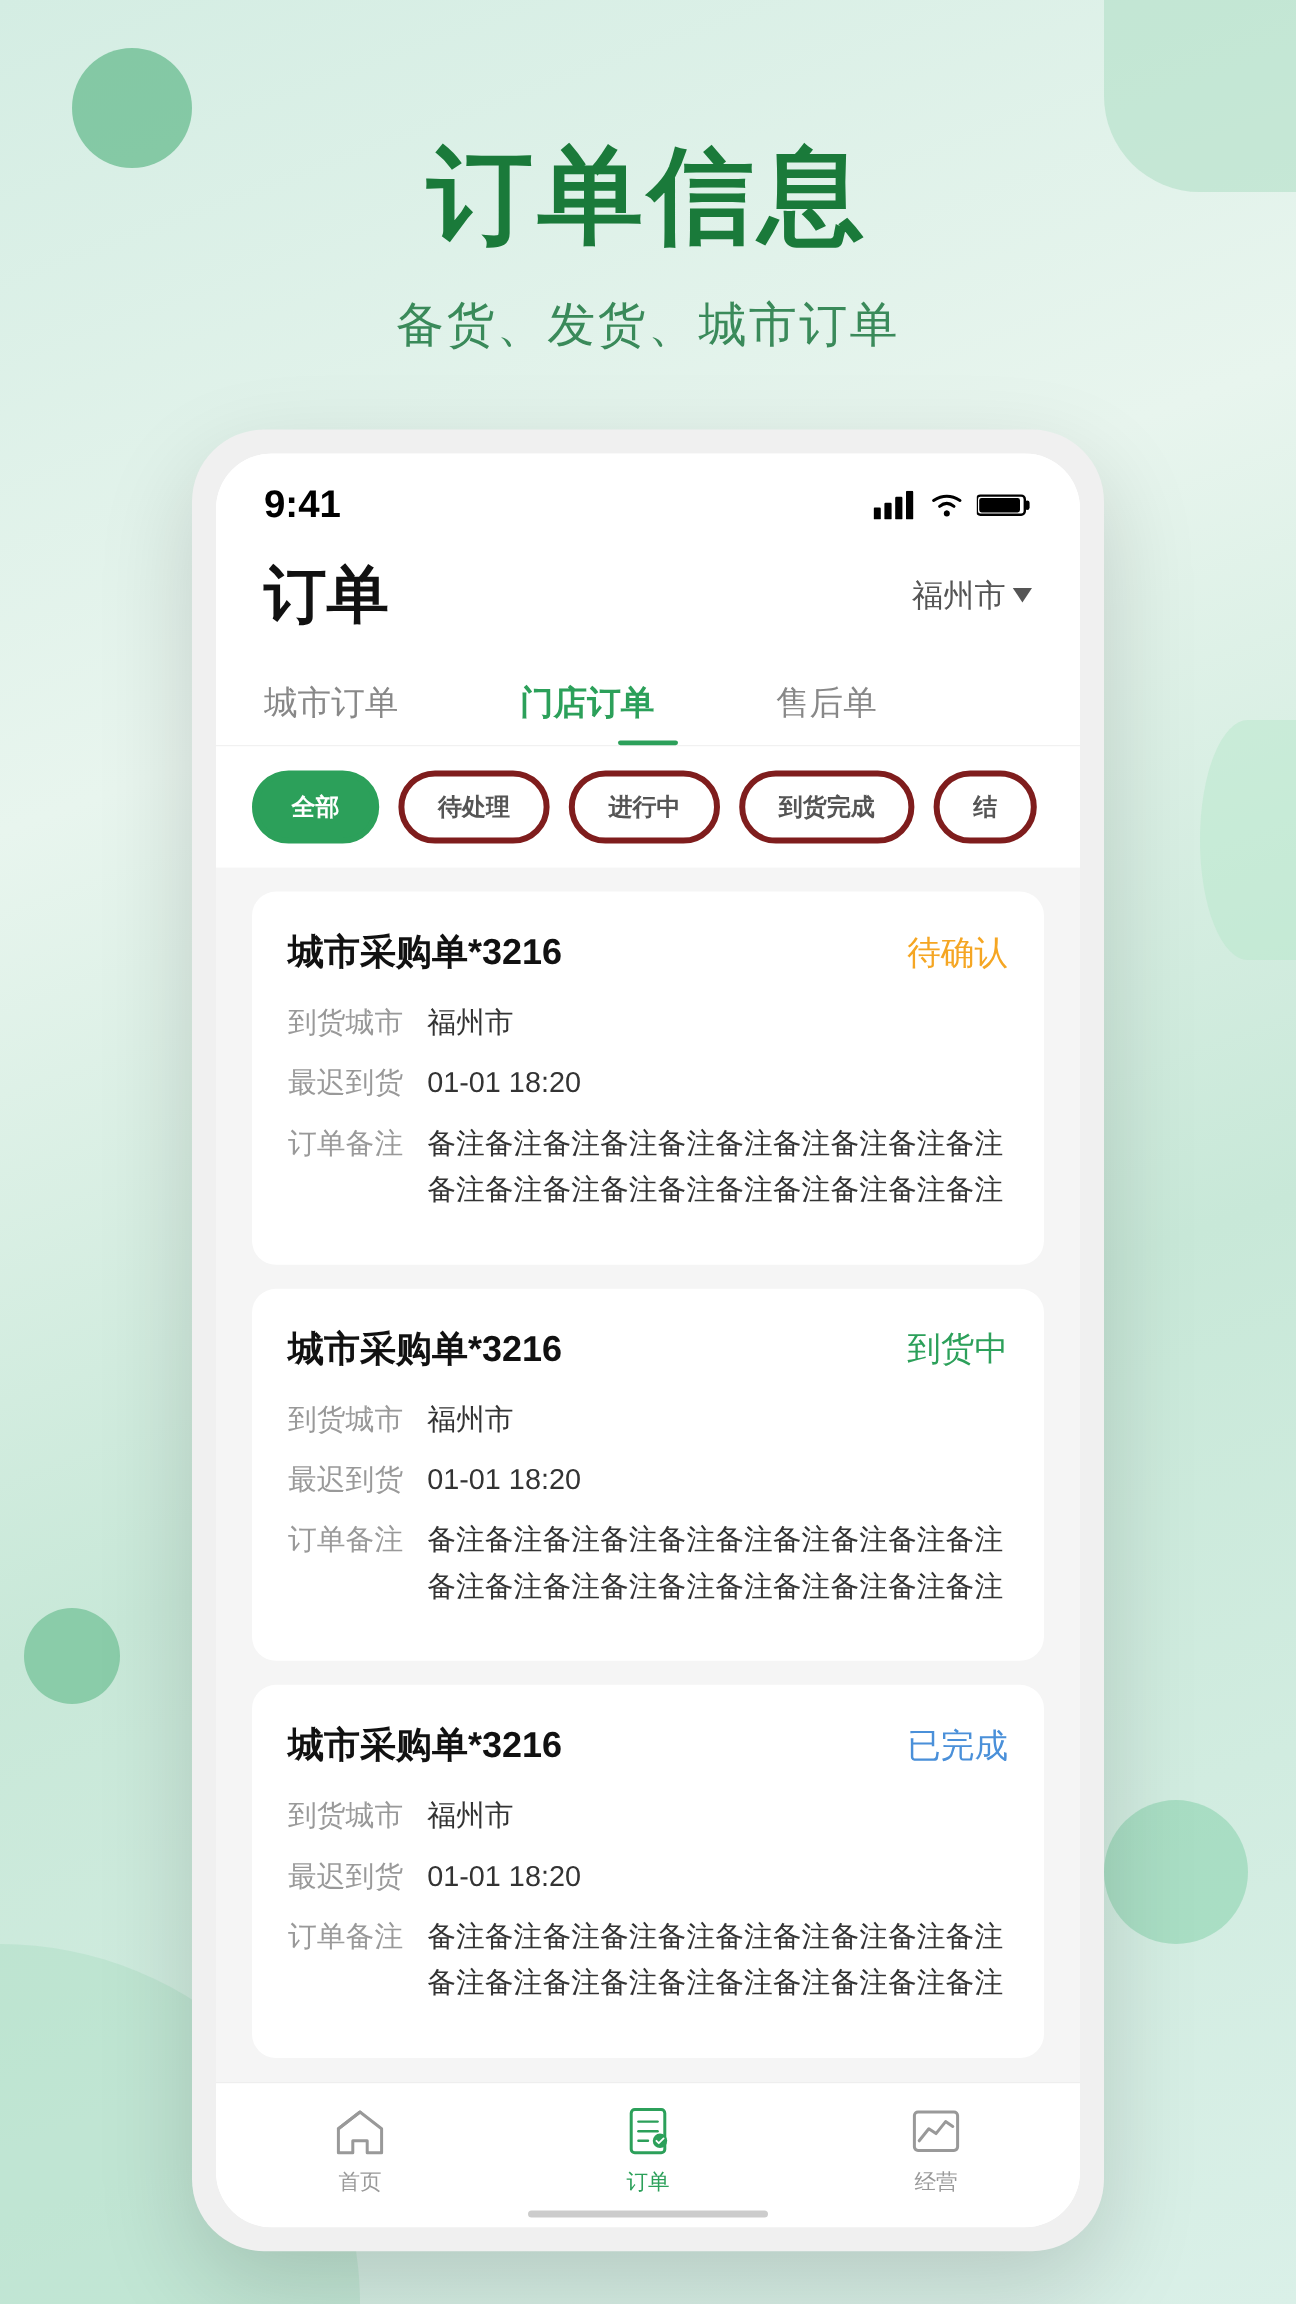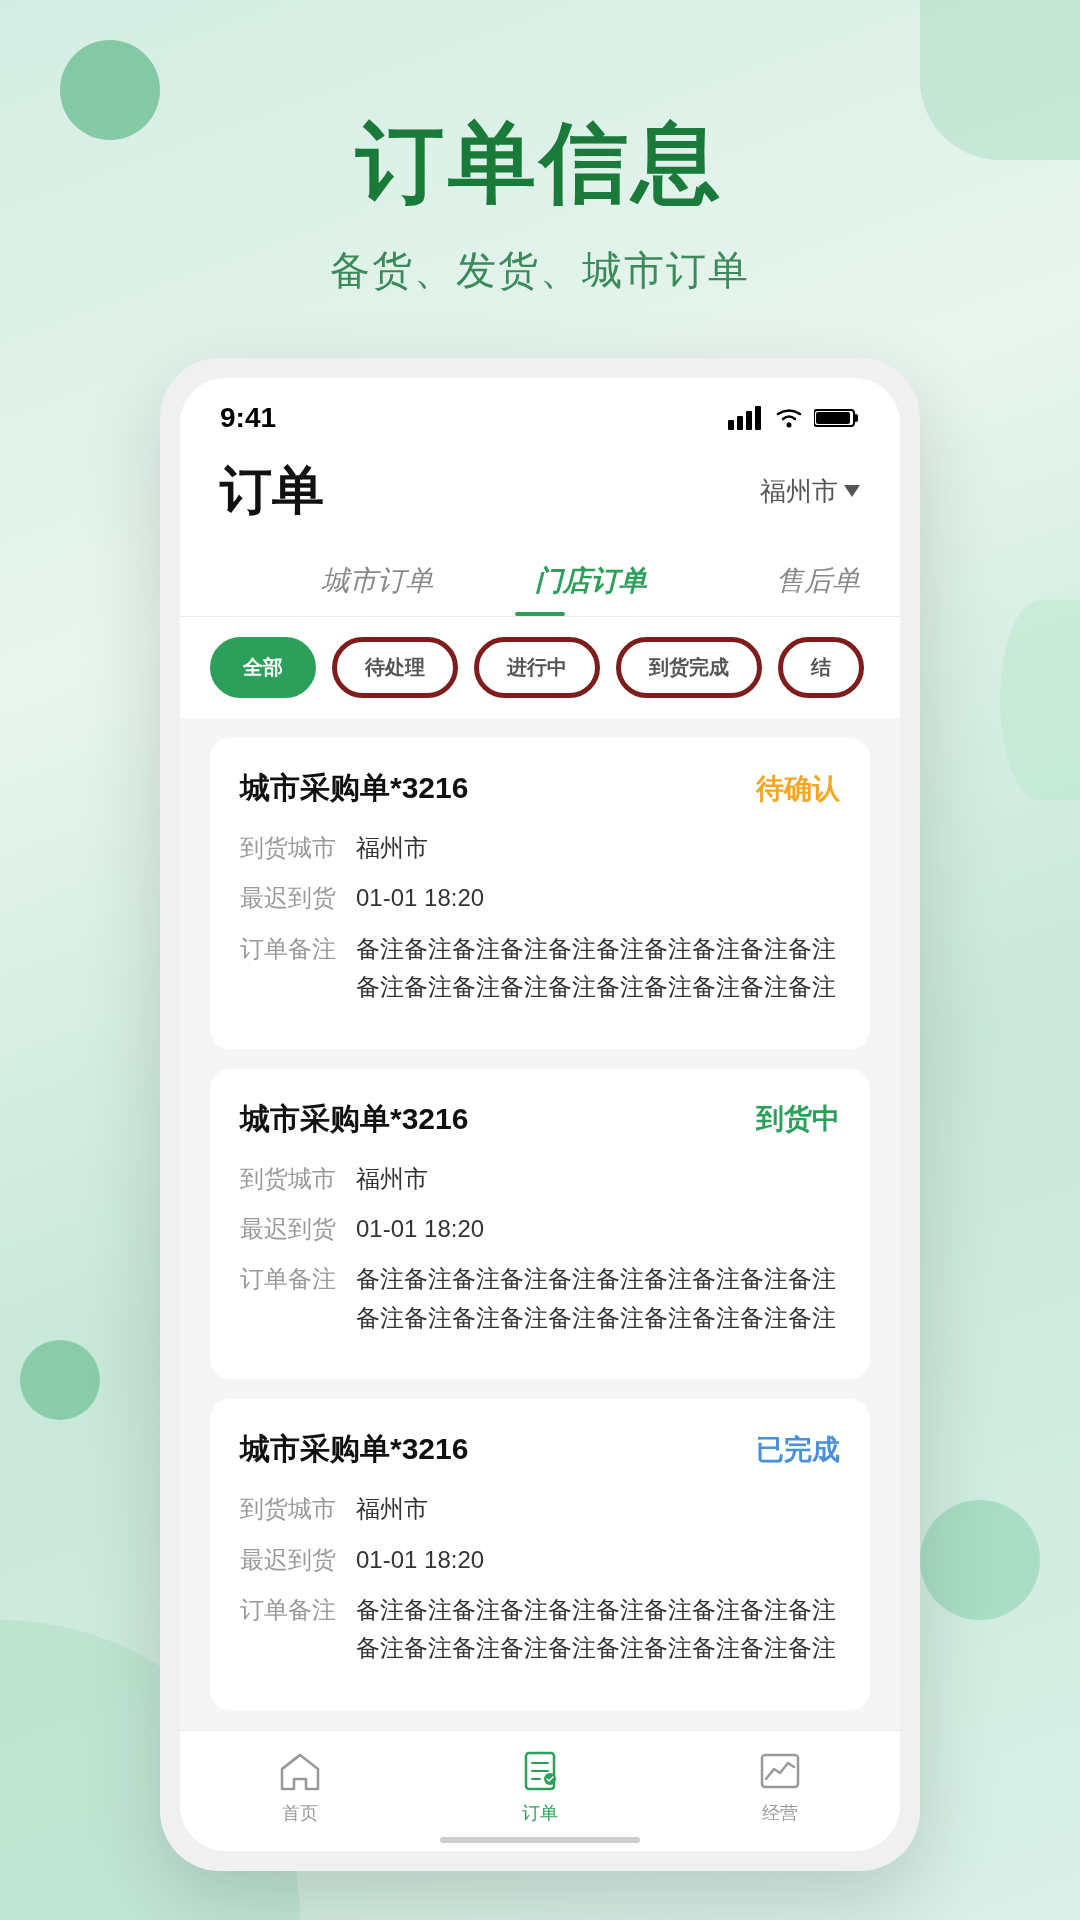--- a/index.html
+++ b/index.html
@@ -115,21 +115,21 @@
     
     .status-bar {
       display: flex;
       justify-content: space-between;
       align-items: center;
       padding: 24px 40px 12px;
       background: #fff;
     }
 
     .status-time {
-      font-size: 28px;
+      font-size: 32px;
       font-weight: 600;
       color: #000;
     }
 
     .status-icons {
       display: flex;
       align-items: center;
       gap: 8px;
     }
 
@@ -167,26 +167,25 @@
     
     .tab-bar {
       display: flex;
       border-bottom: 1px solid #eee;
       background: #fff;
       padding: 0 40px;
     }
 
     .tab-item {
       flex: 1;
-      text-align: right;
+      text-align: left;
       padding: 16px 0;
       font-size: 28px;
       color: #888;
       position: relative;
-      font-style: italic;
     }
 
     .tab-item.active {
       color: #2ca05a;
       font-weight: 600;
     }
 
     .tab-item.active::after {
       content: '';
       position: absolute;
@@ -248,21 +247,21 @@
     }
 
     .order-id {
       font-size: 30px;
       font-weight: 700;
       color: #111;
     }
 
     .order-status {
       font-size: 28px;
-      font-weight: 700;
+      font-weight: 400;
     }
 
     .status-pending { color: #f5a623; }
     .status-delivering { color: #2ca05a; }
     .status-completed { color: #4a90d9; }
 
     .order-detail-row {
       display: flex;
       align-items: flex-start;
       gap: 16px;

